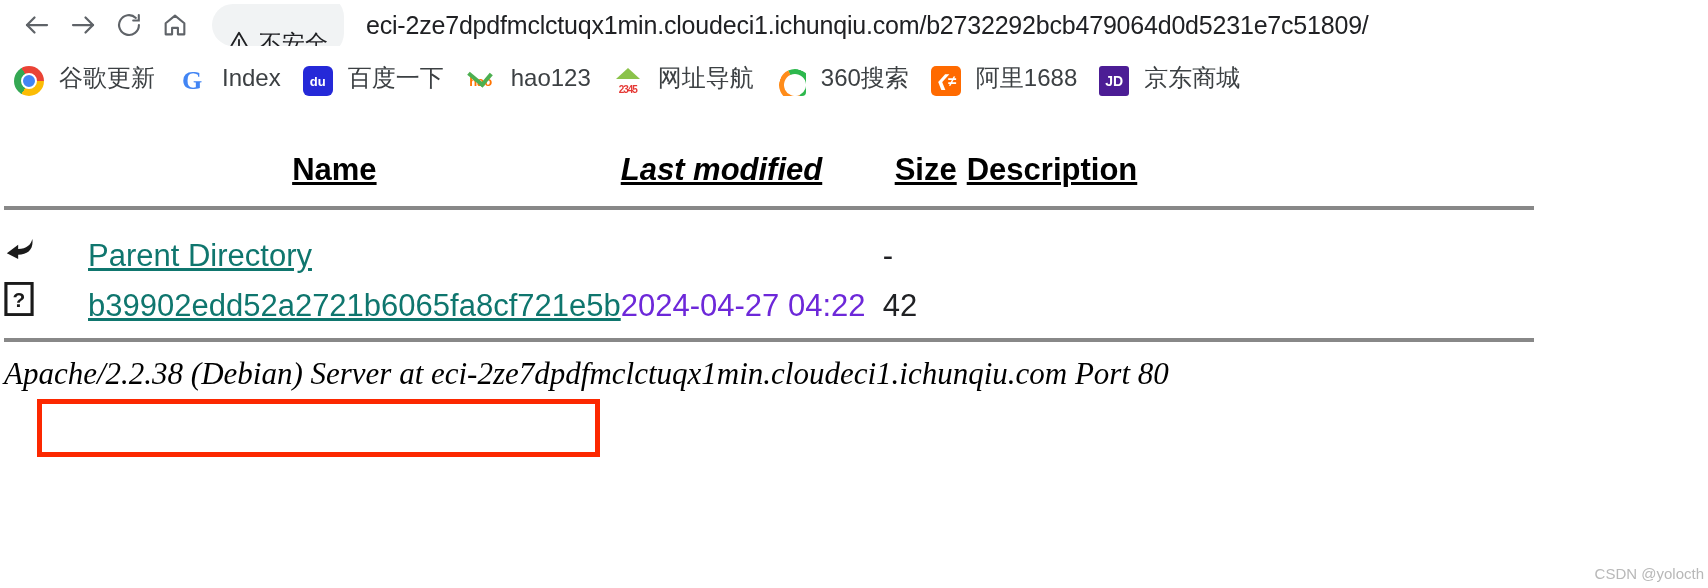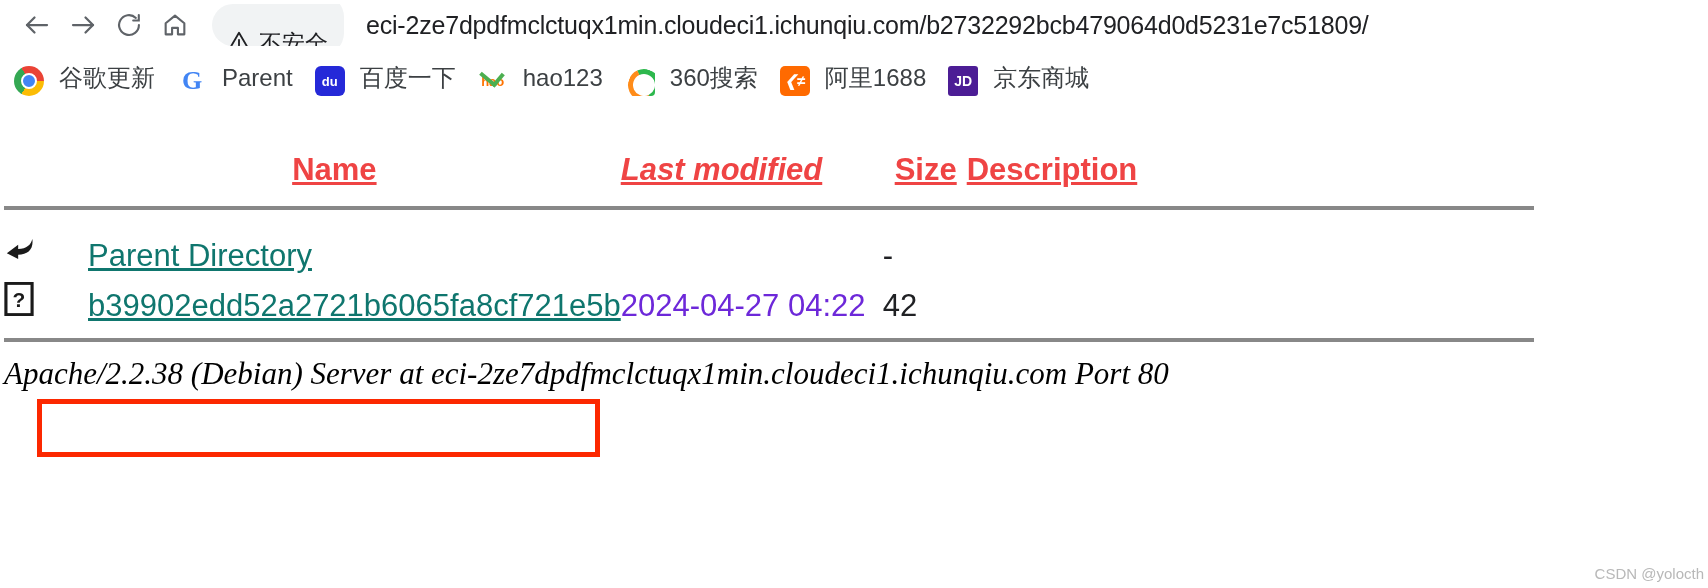--- a/index.html
+++ b/index.html
@@ -191,21 +191,21 @@
     vertical-align: bottom;
     white-space: nowrap;
     font-weight: normal;
   }
   .col-icon   { width: 44px; }
   .col-name   { width: 560px; }
   .col-date   { width: 262px; font-style: italic; }
   .col-size   { width: 74px; }
 
   .hdr-link {
-    color: #ef4444;
+    color: #000000;
     font-weight: bold;
     text-decoration: underline;
   }
   .hdr-row th { padding-bottom: 12px; }
   .hdr-name { text-align: center !important; }
   .hdr-date { text-align: left !important; }
   .hdr-size { text-align: right !important; padding-right: 10px !important; }
 
   .rule-row td { padding: 0; }
   .rule {
@@ -313,33 +313,40 @@
 
 <div class="bookmarks">
 
   <div class="bm">
     <span class="bm-ico ico-chrome"></span>
     <span class="bm-label">谷歌更新</span>
   </div>
 
   <div class="bm">
     <span class="bm-ico ico-google">G</span>
-    <span class="bm-label">Parent</span>
+    <span class="bm-label">Index</span>
   </div>
 
   <div class="bm">
     <span class="bm-ico ico-baidu">du</span>
     <span class="bm-label">百度一下</span>
   </div>
 
   <div class="bm">
     <span class="bm-ico ico-hao"><span class="chk"></span>hao</span>
     <span class="bm-label">hao123</span>
   </div>
 
+  <div class="bm">
+    <span class="bm-ico ico-2345">
+      <span class="roof"></span>
+        <span class="digits">2345</span>
+    </span>
+    <span class="bm-label">网址导航</span>
+  </div>
 
   <div class="bm">
     <span class="bm-ico ico-360">
         <span class="ring"></span>
       </span>
     <span class="bm-label">360搜索</span>
   </div>
 
   <div class="bm">
     <span class="bm-ico ico-ali">❮≠</span>

